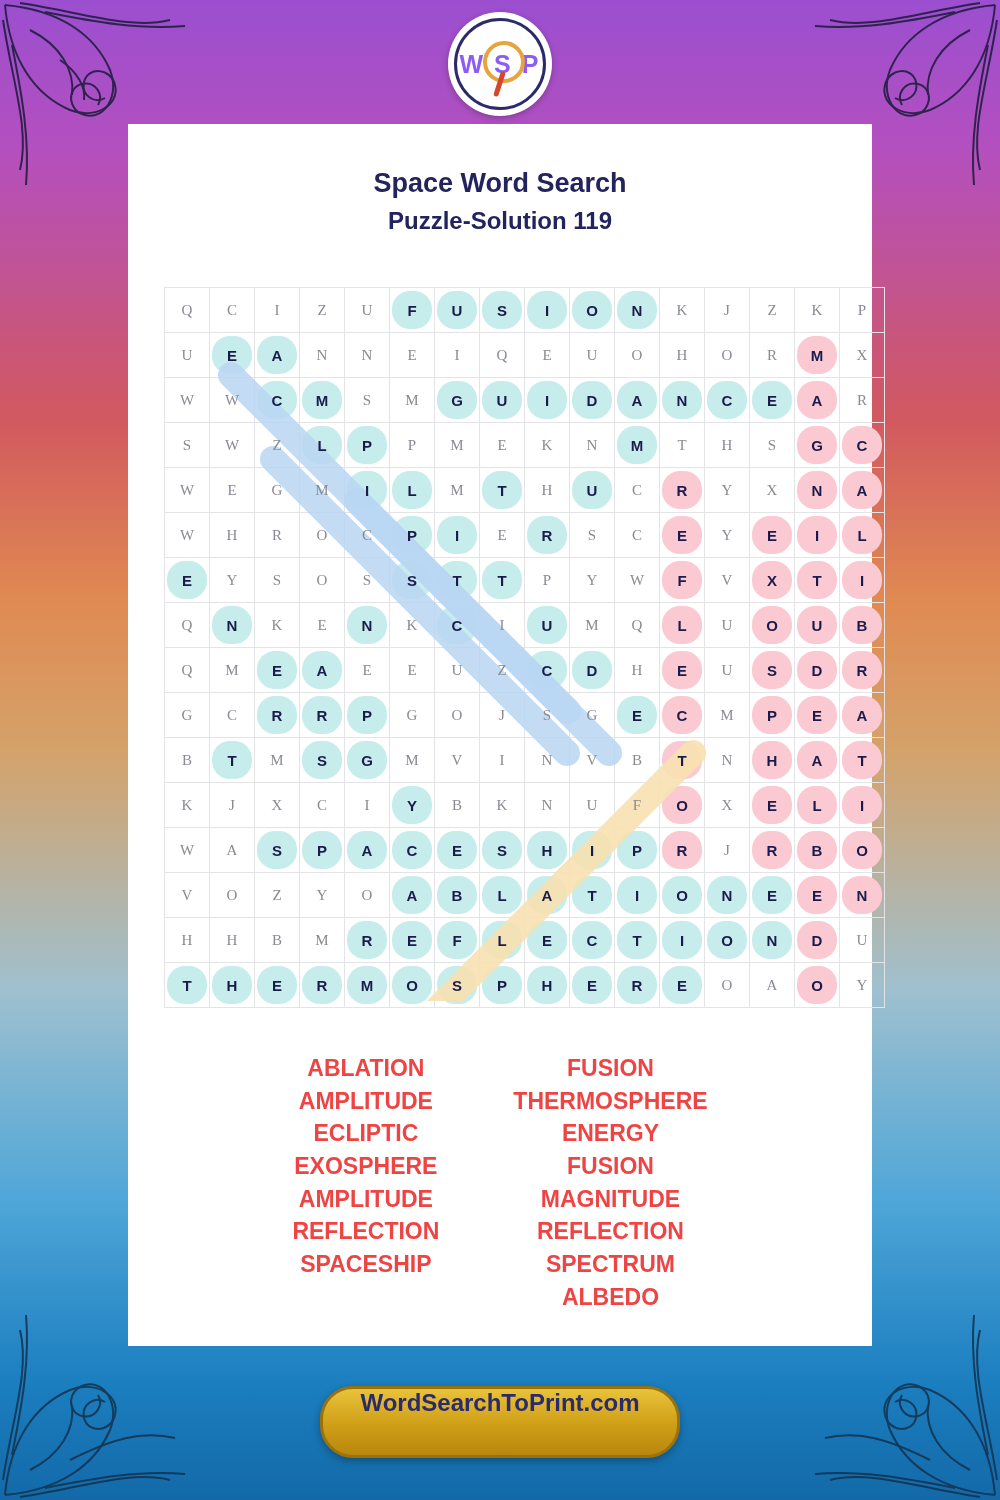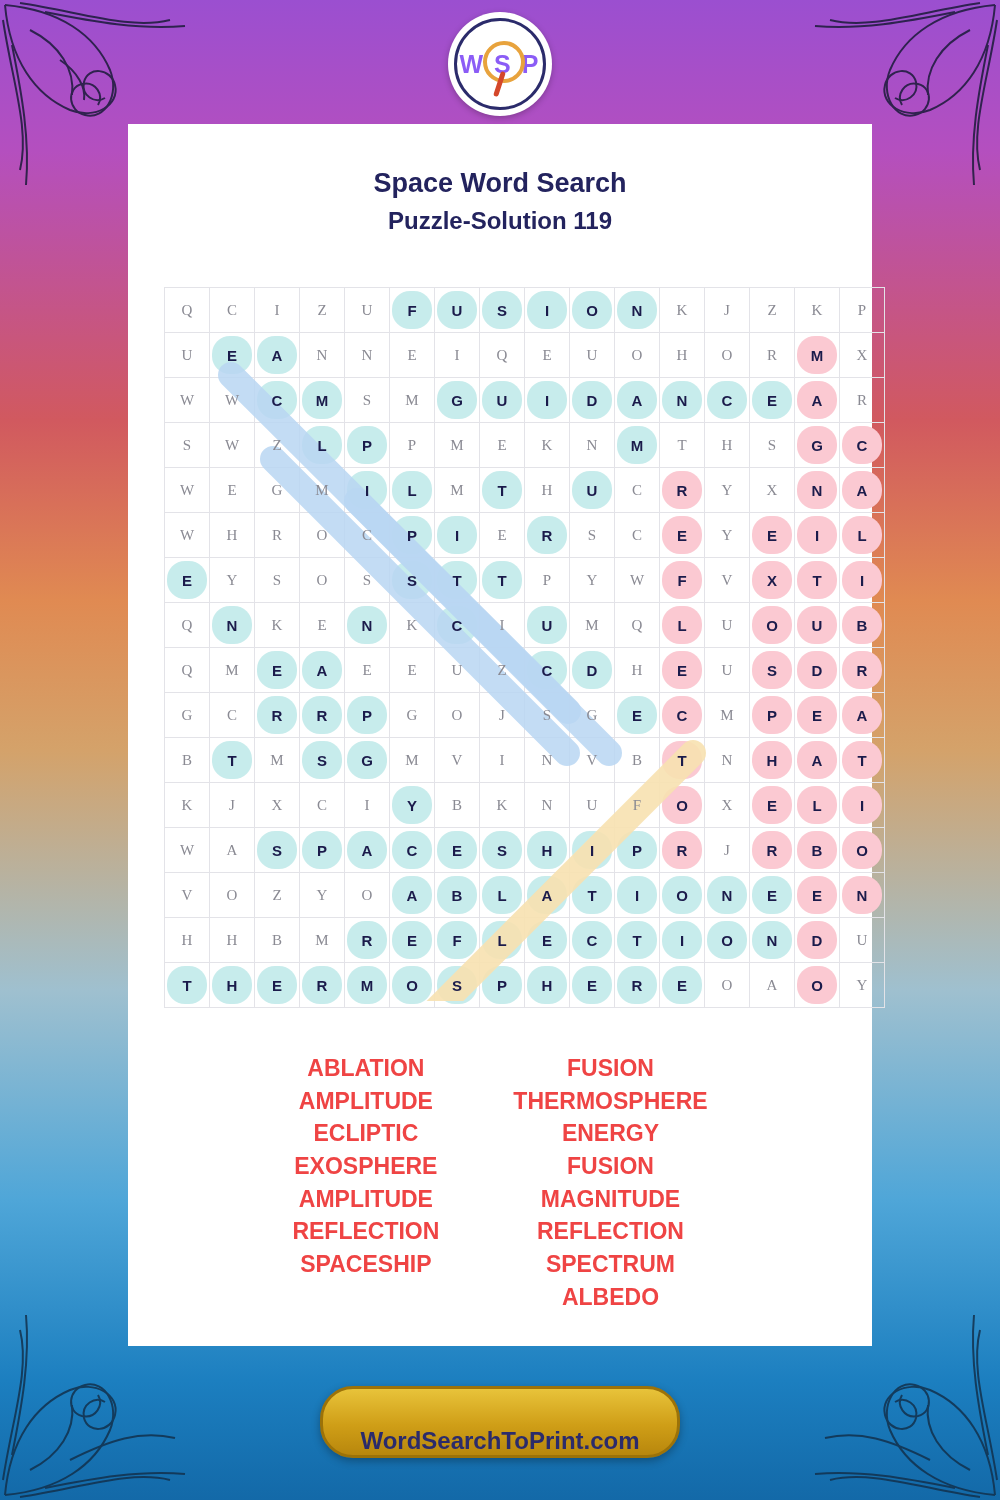--- a/index.html
+++ b/index.html
@@ -56,21 +56,21 @@
   .wcol{display:flex;flex-direction:column;align-items:center;}
   .wcol div{
     font-size:23px;font-weight:bold;color:#ef4444;line-height:1.42;white-space:nowrap;
   }
 
   .footer-btn{
     position:absolute;left:50%;bottom:42px;transform:translateX(-50%);
     width:354px;height:66px;border-radius:33px;
     background:linear-gradient(180deg,#e8c33a 0%, #cf9e17 55%, #b8870d 100%);
     border:3px solid #9c7208;
-    display:flex;align-items:flex-end;justify-content:center;z-index:6;
+    display:flex;align-items:flex-start;justify-content:center;z-index:6;
     box-shadow:0 3px 8px rgba(0,0,0,.3);
   }
   .footer-btn span{font-size:24px;font-weight:bold;color:#2b2b6b;}
 </style>
 </head>
 <body>
 
 <svg class="corner c-tl" viewBox="0 0 230 210">
   <g fill="none" stroke="#1b1b3a" stroke-width="2">
     <path d="M5 5 C60 10 95 35 110 70 C120 95 105 120 85 115 C68 111 66 88 82 84 C96 81 104 95 98 105"></path>

